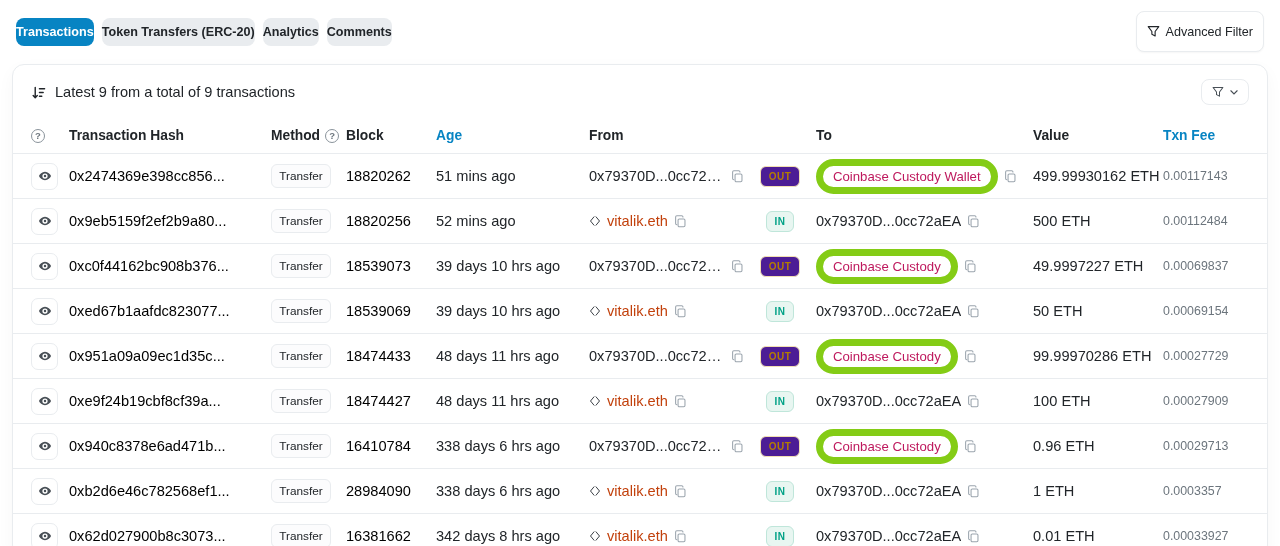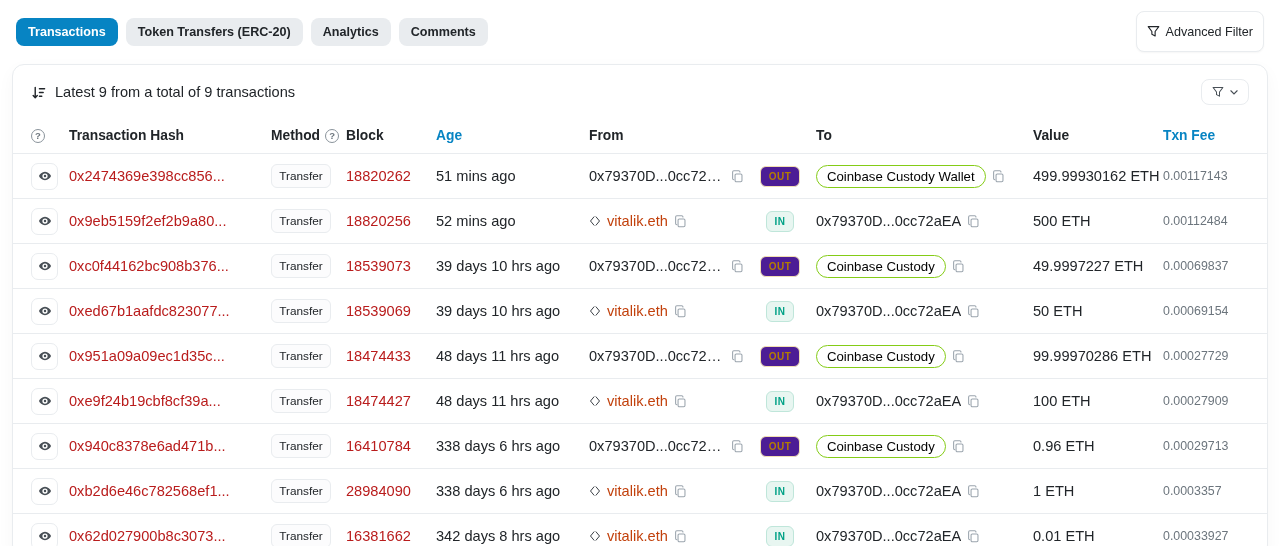--- a/index.html
+++ b/index.html
@@ -3,21 +3,21 @@
 <meta charset="utf-8">
 <style>
   * { margin:0; padding:0; box-sizing:border-box; }
   html,body { width:1280px; height:546px; overflow:hidden; background:#ffffff;
     font-family:"Liberation Sans", sans-serif; color:#212529; }
 
   
   .tabbar { display:flex; justify-content:space-between; align-items:center;
     padding:11px 16px 0 16px; }
   .tabs { display:flex; gap:8px; }
-  .tab { height:28px; padding:0 12px; display:flex; align-items:center;
+  .tab { height:28px; padding:0 0; display:flex; align-items:center;
     background:#e9ecef; border:none; border-radius:8px; font-size:12.6px;
     font-weight:700; color:#212529; cursor:pointer; white-space:nowrap;
     font-family:"Liberation Sans", sans-serif; }
   .tab.active { background:#0784c3; color:#ffffff; }
   .adv-filter { height:41px; padding:0 10px; display:flex; align-items:center; gap:6px;
     background:#ffffff; border:1px solid #e9ecef; border-radius:8px; font-size:12.6px;
     font-weight:400; color:#212529; cursor:pointer; box-shadow:0 1px 2px rgba(0,0,0,.04);
     font-family:"Liberation Sans", sans-serif; }
   .icon { display:inline-flex; align-items:center; justify-content:center; }
 
@@ -37,34 +37,34 @@
     font-size:14.6px; }
   .thead-row { height:35px; border-top:none; font-size:13.8px; font-weight:700; }
   .thead-row .th { display:flex; align-items:center; gap:5px; }
   .th.link { color:#0784c3; cursor:pointer; }
   .help-circ { width:14px; height:14px; border:1px solid #8a939b; border-radius:50%;
     color:#6c757d; font-size:9.5px; font-weight:700; display:inline-flex;
     align-items:center; justify-content:center; }
 
   .eye-btn { width:27px; height:27px; display:flex; align-items:center; justify-content:center;
     background:#fff; border:1px solid #e9ecef; border-radius:7px; color:#495057; cursor:pointer; }
-  .cell-link { color:#b91c1c; text-decoration:none; white-space:nowrap; overflow:hidden;
+  .cell-link { color:#000000; text-decoration:none; white-space:nowrap; overflow:hidden;
     text-overflow:ellipsis; display:block; max-width:185px; cursor:pointer; }
   .method-badge { display:inline-block; width:60px; text-align:center; padding:4px 0;
     background:#fcfcfd; border:1px solid #e9ecef; border-radius:6px; font-size:11.8px;
     color:#212529; }
   .age-cell, .value-cell { white-space:nowrap; }
   .fee-cell { color:#6c757d; font-size:12.4px; }
 
   .addr-cell { display:flex; align-items:center; gap:6px; min-width:0; }
   .addr-text { white-space:nowrap; overflow:hidden; text-overflow:ellipsis; }
   .ens-icon { display:none; color:#343a40; flex:none; }
   .addr-cell.ens .ens-icon { display:inline-flex; }
   .addr-cell.ens .addr-text { color:#c2410c; cursor:pointer; }
-  .addr-cell.tag .addr-text { color:#000000; border:1px solid #84cc16; border-radius:999px;
+  .addr-cell.tag .addr-text { color:#be185d; border:7px solid #84cc16; border-radius:999px;
     padding:3px 10px; font-size:13.2px; cursor:pointer; background:#fff; }
   .copy-btn { background:none; border:none; color:#9aa4ad; cursor:pointer; flex:none;
     display:inline-flex; padding:0; }
 
   .dir-wrap { display:flex; justify-content:center; }
   .dir-badge { font-size:10px; font-weight:700; letter-spacing:.4px; padding:4px 8px;
     border-radius:6px; border:1px solid transparent; }
   .dir-badge.out { color:#b47d00; background:#4c1d95; border-color:#f2dfb3; }
   .dir-badge.in  { color:#00a186; background:#e8f6f1; border-color:#bfe6da; }
 </style>

